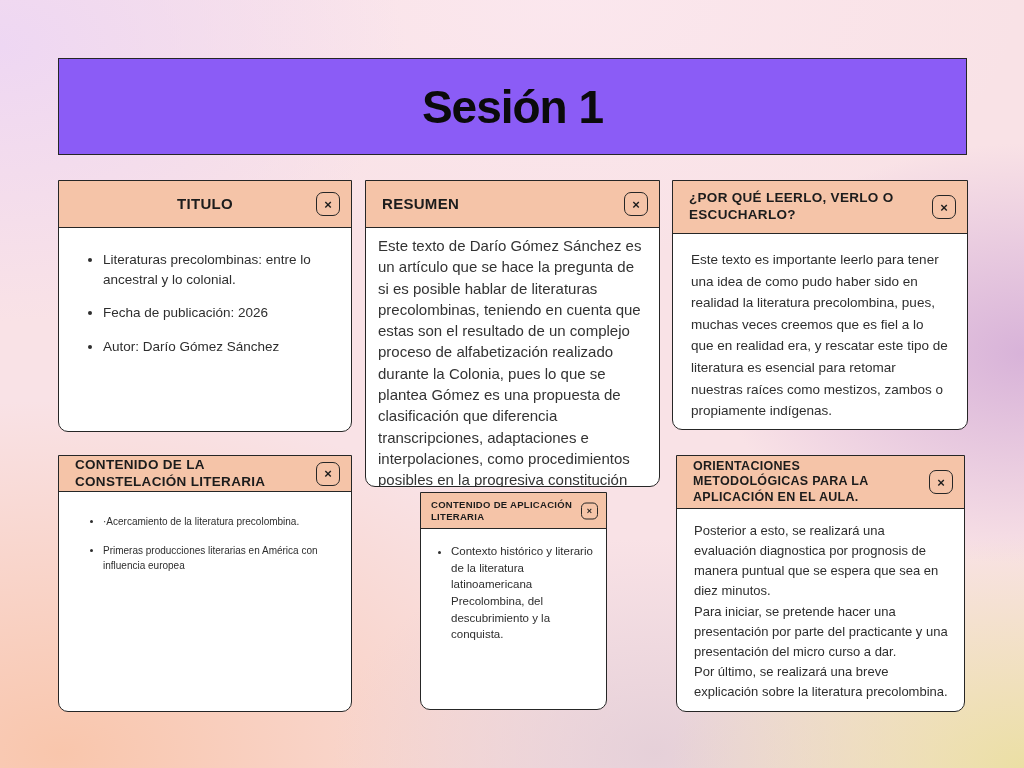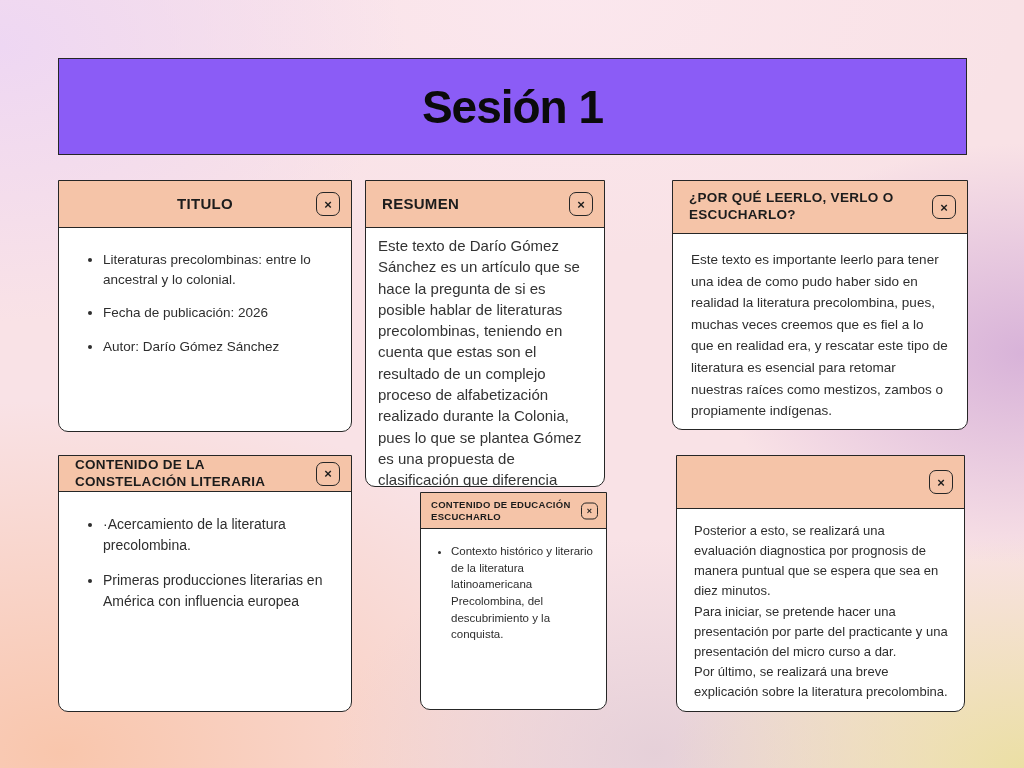--- a/index.html
+++ b/index.html
@@ -57,37 +57,37 @@
   .card-body li { margin-bottom:14px; }
 
   
   .card.titulo { left:58px; top:180px; width:294px; height:252px; }
   .card.titulo .card-header { height:47px; }
   .card.titulo .card-title { font-size:15px; }
   .card.titulo .card-body { padding:22px 20px 0 22px; }
   .card.titulo ul { padding-left:22px; font-size:13.5px; line-height:1.45; }
 
   
-  .card.resumen { left:365px; top:180px; width:240px; height:307px; }
+  .card.resumen { left:365px; top:180px; width:295px; height:307px; }
   .card.resumen .card-header { height:47px; }
   .card.resumen .card-title { font-size:15px; }
   .card.resumen .card-body { padding:7px 12px 0 12px; font-size:15px; line-height:1.42; color:#333; }
 
   
   .card.porque { left:672px; top:180px; width:296px; height:250px; }
   .card.porque .card-header { height:53px; }
   .card.porque .card-title { font-size:13.5px; }
   .card.porque .card-body { padding:15px 18px 0 18px; font-size:13.5px; line-height:1.6; }
 
   
   .card.constelacion { left:58px; top:455px; width:294px; height:257px; }
   .card.constelacion .card-header { height:36px; }
   .card.constelacion .card-title { font-size:13.5px; }
   .card.constelacion .card-body { padding:22px 16px 0 24px; }
-  .card.constelacion ul { padding-left:20px; font-size:14px; line-height:1.5; }
+  .card.constelacion ul { padding-left:20px; font-size:10px; line-height:1.5; }
 
   
   .card.educacion { left:420px; top:492px; width:187px; height:218px; }
   .card.educacion .card-header { height:36px; padding:0 30px 0 10px; }
   .card.educacion .card-title { font-size:9.5px; }
   .card.educacion .close-btn { width:17px; height:17px; border-radius:5px; font-size:9px; right:8px; border-width:1.4px; }
   .card.educacion .card-body { padding:14px 10px 0 14px; }
   .card.educacion ul { padding-left:16px; font-size:11.5px; line-height:1.45; }
 
   
@@ -142,32 +142,33 @@
   <div class="card-body">
     <ul>
       <li>·Acercamiento de la literatura precolombina.</li>
       <li>Primeras producciones literarias en América con influencia europea</li>
     </ul>
   </div>
 </div>
 
 <div class="card educacion">
   <div class="card-header">
-    <span class="card-title">CONTENIDO DE EDUCACIÓN ESCUCHARLO</span>
+    <span class="card-title">CONTENIDO DE APLICACIÓN LITERARIA</span>
     <button class="close-btn">×</button>
   </div>
   <div class="card-body">
     <ul>
       <li>Contexto histórico y literario de la literatura latinoamericana Precolombina, del descubrimiento y la conquista.</li>
     </ul>
   </div>
 </div>
 
 <div class="card orientaciones">
   <div class="card-header">
+    <span class="card-title">ORIENTACIONES METODOLÓGICAS PARA LA APLICACIÓN EN EL AULA.</span>
     <button class="close-btn">×</button>
   </div>
   <div class="card-body">
     <p>Posterior a esto, se realizará una evaluación diagnostica por prognosis de manera puntual que se espera que sea en diez minutos.</p>
     <p>Para iniciar, se pretende hacer una presentación por parte del practicante y una presentación del micro curso a dar.</p>
     <p>Por último, se realizará una breve explicación sobre la literatura precolombina.</p>
   </div>
 </div>
 
 </body></html>

